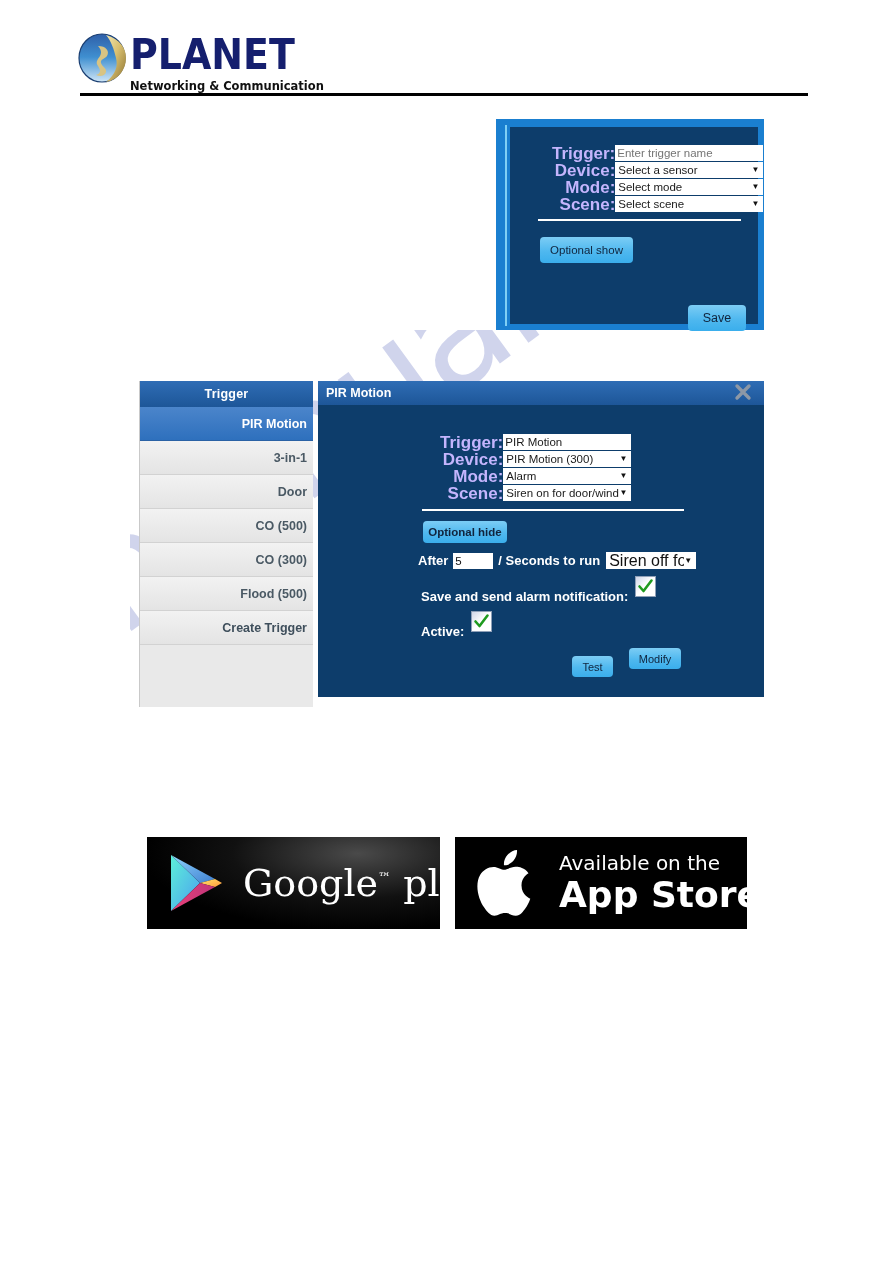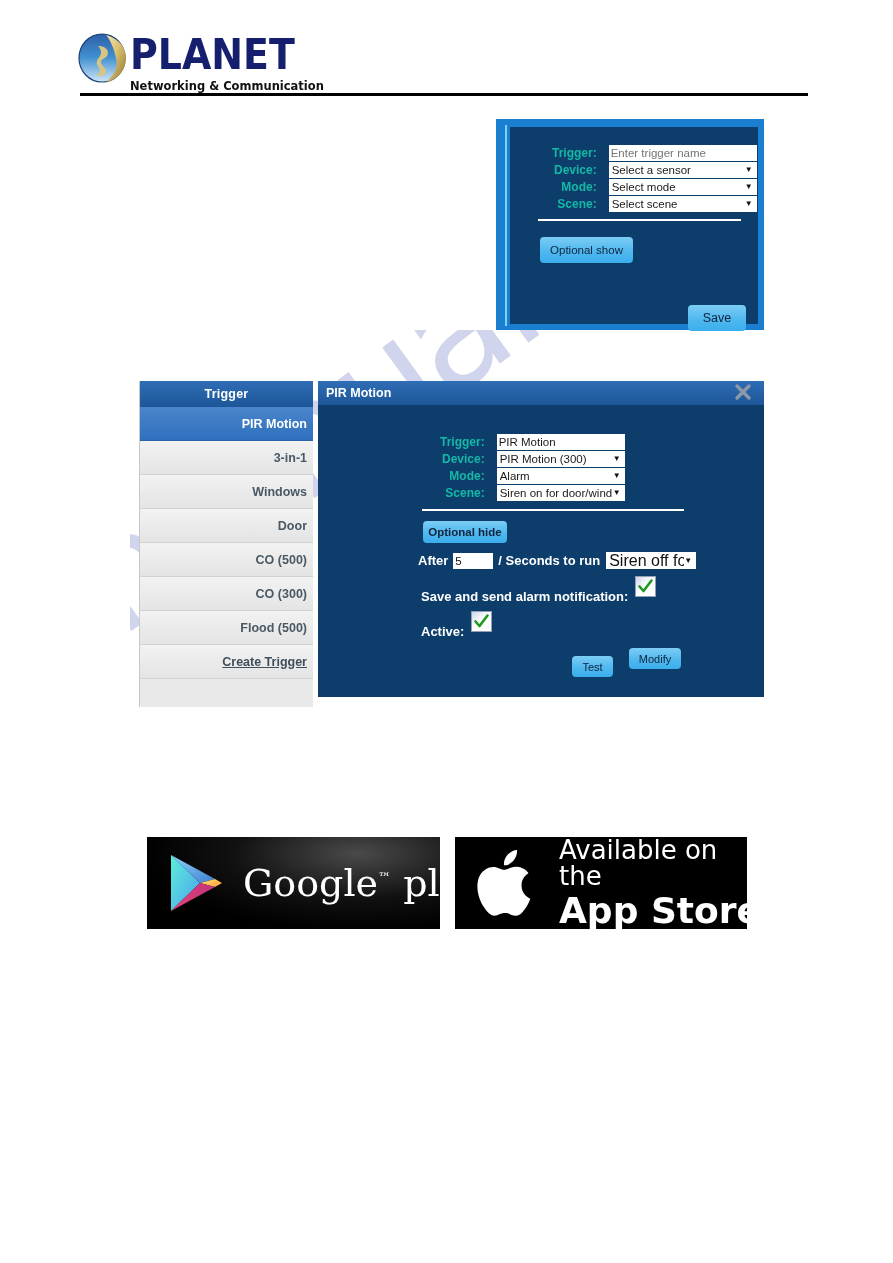--- a/index.html
+++ b/index.html
@@ -132,25 +132,25 @@
   }
 
   .form-grid {
     position: absolute;
     display: grid;
     grid-template-columns: auto 148px;
     row-gap: 1px;
     align-items: center;
   }
   .form-label {
-    font-size: 12px;
-    font-weight: bold;
-    color: #14b8a6;
+    font-size: 17px;
+    font-weight: bold;
+    color: #c4b5fd;
     text-align: right;
-    padding-right: 12px;
+    padding-right: 0;
     white-space: nowrap;
     line-height: 15px;
   }
   .txt-field {
     height: 16px;
     background: #ffffff;
     border: none;
     font-family: "Liberation Sans", sans-serif;
     font-size: 11.5px;
     color: #555555;
@@ -265,21 +265,20 @@
     border-bottom: 1px solid #d2d2d2;
     box-sizing: border-box;
     cursor: pointer;
   }
   .tl-item.selected {
     background: linear-gradient(to bottom, #4b85cb 0%, #2e70bd 100%);
     color: #ffffff;
     border-bottom: 1px solid #2a62a5;
   }
   .tl-item.link {
-    text-decoration: underline;
     color: #3f4f5c;
   }
 
   
   #pir-panel {
     position: absolute;
     left: 318px;
     top: 381px;
     width: 446px;
     height: 316px;
@@ -460,21 +459,21 @@
     white-space: nowrap;
   }
   .gp-line2 .gsup {
     font-size: 13px;
     vertical-align: super;
   }
   .badge .ap-icon { width: 66px; height: 78px; margin-left: 22px; flex: 0 0 auto; }
   .badge .ap-text { margin-left: 16px; color: #ffffff; }
   .ap-line1 {
     font-family: "DejaVu Sans", sans-serif;
-    font-size: 26px;
+    font-size: 20px;
     font-weight: normal;
     line-height: 1;
   }
   .ap-line2 {
     font-family: "DejaVu Sans", sans-serif;
     font-size: 36px;
     font-weight: bold;
     line-height: 1.05;
     margin-top: 3px;
     white-space: nowrap;
@@ -550,23 +549,20 @@
 </div>
 
 <div id="trigger-list">
   <div class="tl-header">Trigger</div>
 
   <div class="tl-item selected">
     <span>PIR Motion</span>
   </div>
   <div class="tl-item">
     <span>3-in-1</span>
-  </div>
-  <div class="tl-item">
-    <span>Windows</span>
   </div>
   <div class="tl-item">
     <span>Door</span>
   </div>
   <div class="tl-item">
     <span>CO (500)</span>
   </div>
   <div class="tl-item">
     <span>CO (300)</span>
   </div>

